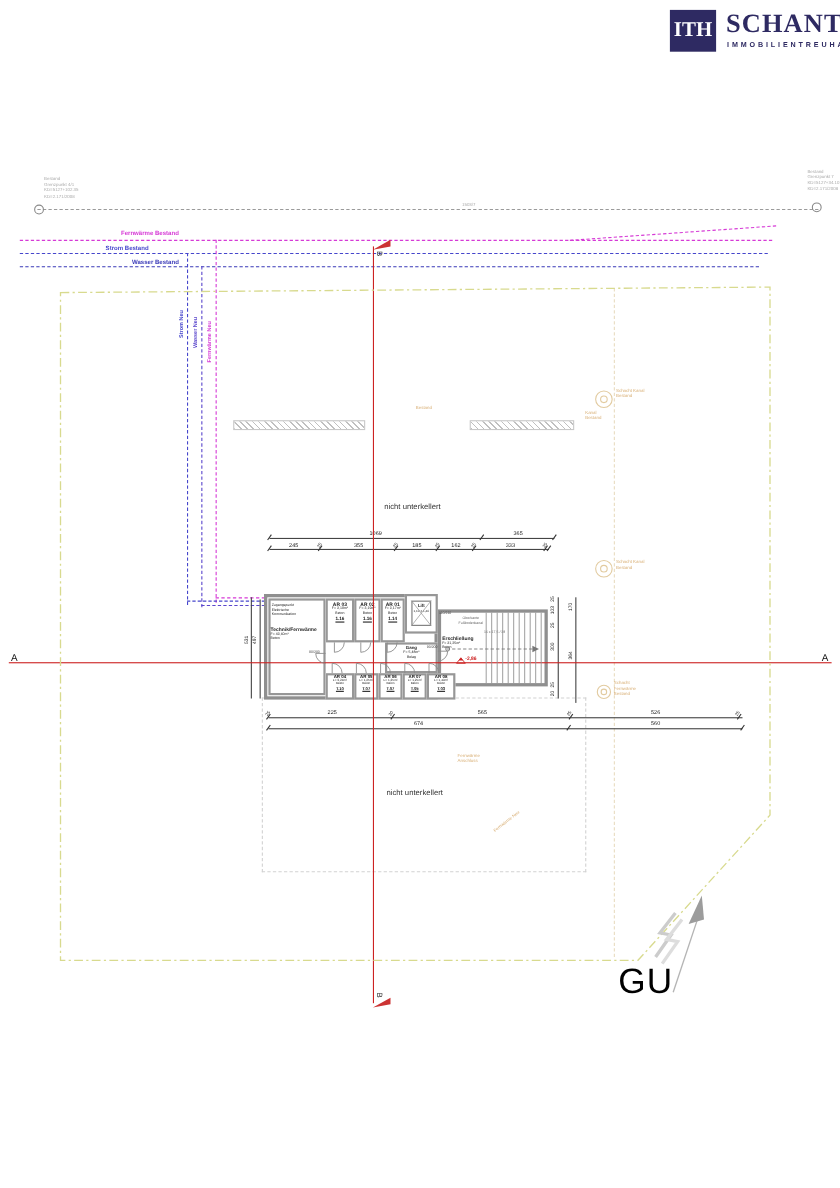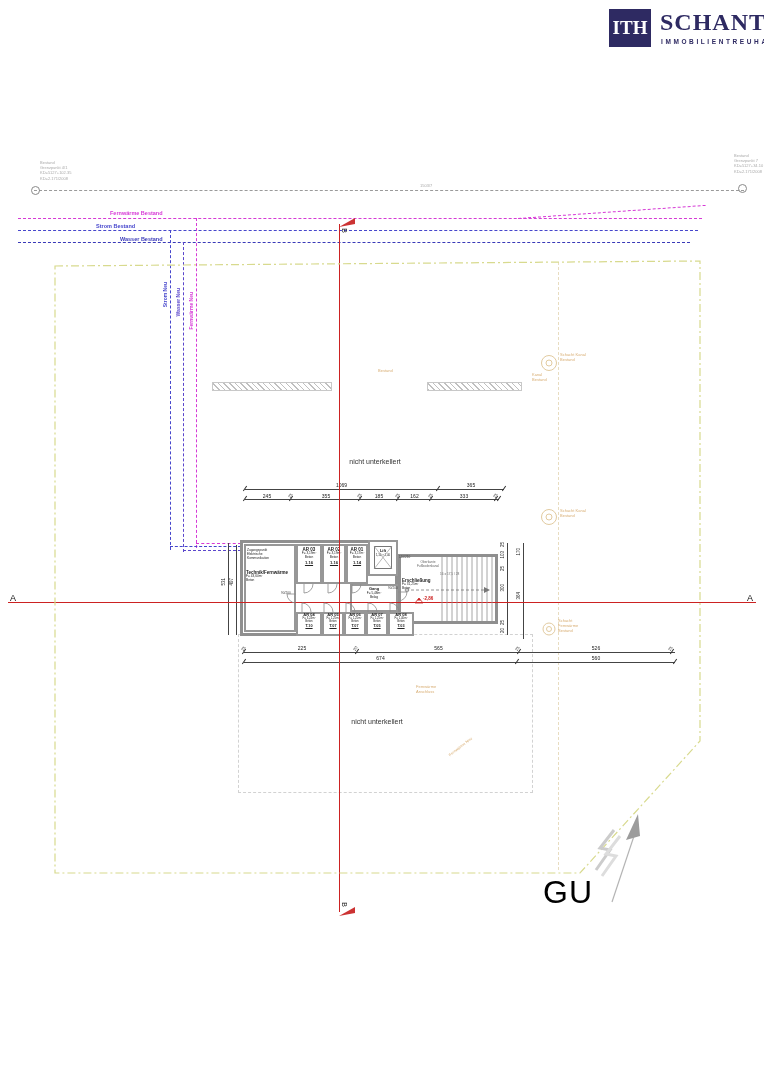--- a/index.html
+++ b/index.html
@@ -180,21 +180,21 @@
   <div class="vdim" style="left:516px;top:548px;">170</div>
   <div class="vdim" style="left:516px;top:592px;">364</div>
 
   <div class="dline" style="left:228px;top:543px;width:1px;height:92px;"></div>
   <div class="dline" style="left:236px;top:545px;width:1px;height:90px;"></div>
   <div class="vdim" style="left:221px;top:578px;">531</div>
   <div class="vdim" style="left:229px;top:578px;">497</div>
 
   <div class="nu" style="left:330px;top:458px;width:90px;">nicht unterkellert</div>
   <div class="nu" style="left:332px;top:718px;width:90px;">nicht unterkellert</div>
-  <div class="gu" style="left:543px;top:874px;">GU</div>
+  <div class="gu" style="left:562px;top:874px;">GU</div>
 
   <div class="block" style="left:240px;top:540px;width:158px;height:96px;"></div>
   <div class="block" style="left:398px;top:554px;width:100px;height:70px;"></div>
   <div class="room" style="left:244px;top:544px;width:52px;height:88px;"></div>
   <div class="room" style="left:296px;top:544px;width:26px;height:40px;"></div>
   <div class="room" style="left:322px;top:544px;width:24px;height:40px;"></div>
   <div class="room" style="left:346px;top:544px;width:22px;height:40px;"></div>
   <div class="room" style="left:368px;top:540px;width:30px;height:36px;"></div>
   <div class="room" style="left:374px;top:546px;width:18px;height:23px;border-width:1px;border-color:#777;"></div>
   <div class="room" style="left:350px;top:584px;width:48px;height:28px;"></div>

